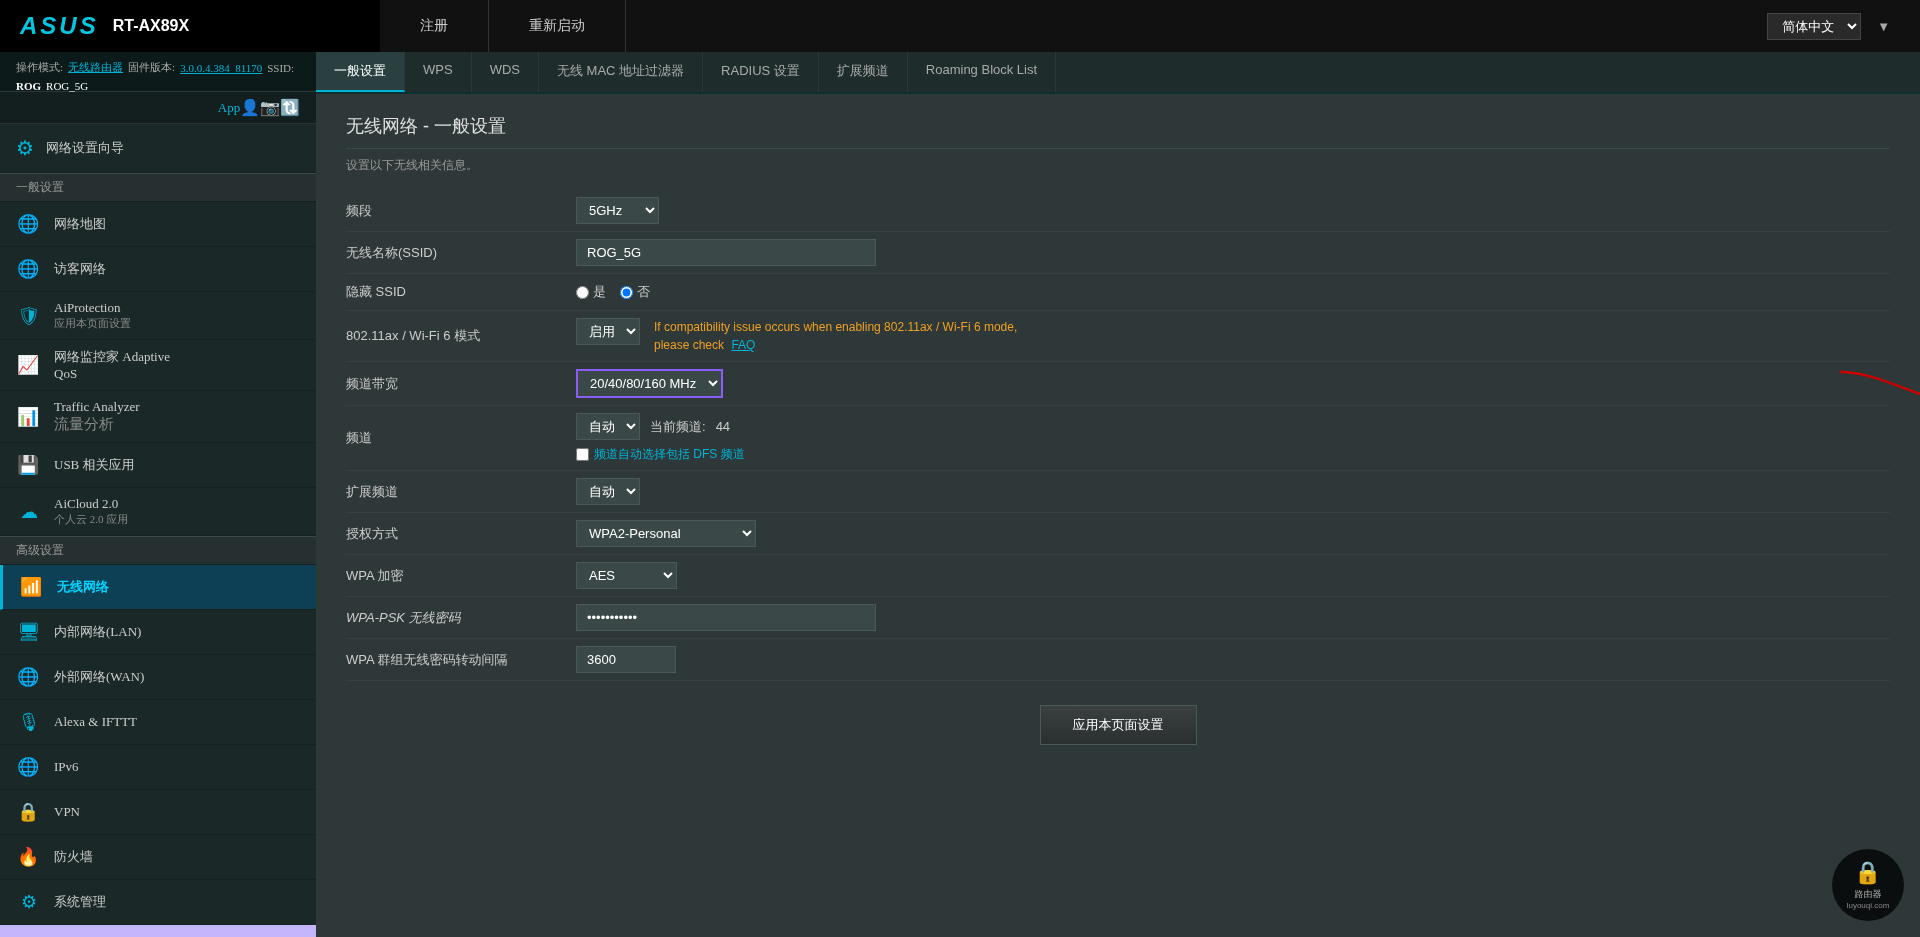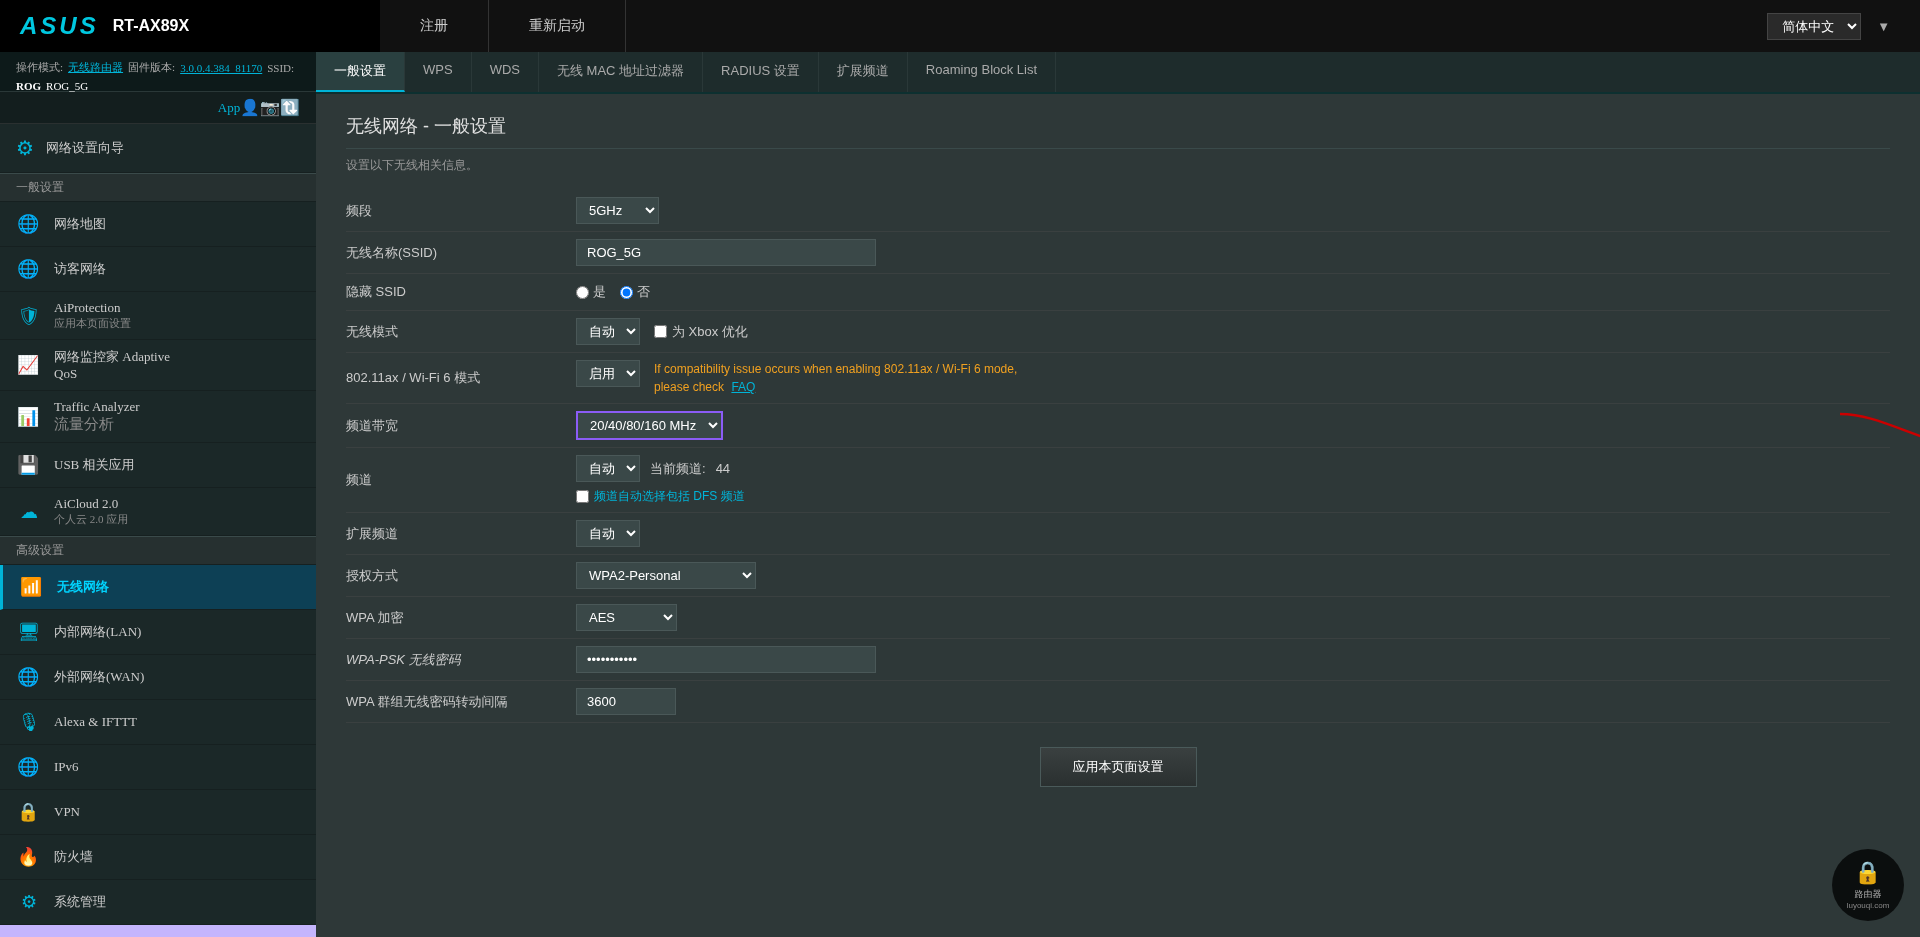--- a/index.html
+++ b/index.html
@@ -200,34 +200,20 @@
                 <label style="display:flex; align-items:center; gap:4px; color:#ccc; cursor:pointer;">
                   <input type="radio" name="hide_ssid" value="yes" style=""> 是
                 </label>
                 <label style="display:flex; align-items:center; gap:4px; color:#ccc; cursor:pointer;">
                   <input type="radio" name="hide_ssid" value="no" checked="" style=""> 否
                 </label>
               </div>
             </td>
           </tr>
 
-          <tr style="border-bottom:1px solid #3a4040;">
-            <td style="padding:9px 20px 9px 0; color:#ccc; font-size:13px; width:220px; vertical-align:middle; white-space:nowrap;">无线模式</td>
-            <td style="padding:7px 10px; vertical-align:middle;">
-              <div style="display:flex; align-items:center; gap:14px;">
-                <select style="background:#3a4848; border:1px solid #4a5858; color:#fff; padding:4px 8px; font-size:13px; cursor:pointer;">
-                  <option>自动</option>
-                </select>
-                <label style="display:flex; align-items:center; gap:5px; color:#ccc; cursor:pointer;">
-                  <input type="checkbox" style=""> 
-                      <span>为 Xbox 优化</span>
-                </label>
-              </div>
-            </td>
-          </tr>
 
           <tr style="border-bottom:1px solid #3a4040;">
             <td style="padding:9px 20px 9px 0; color:#ccc; font-size:13px; width:220px; vertical-align:middle; white-space:nowrap;">802.11ax / Wi-Fi 6 模式</td>
             <td style="padding:7px 10px; vertical-align:middle;">
               <div style="display:flex; align-items:flex-start; gap:14px;">
                 <select style="background:#3a4848; border:1px solid #4a5858; color:#fff; padding:4px 8px; font-size:13px; cursor:pointer; flex-shrink:0;">
                   <option>启用</option>
                   <option>禁用</option>
                 </select>
                 <div style="color:#f0a020; font-size:12px; line-height:1.5; max-width:400px;">

